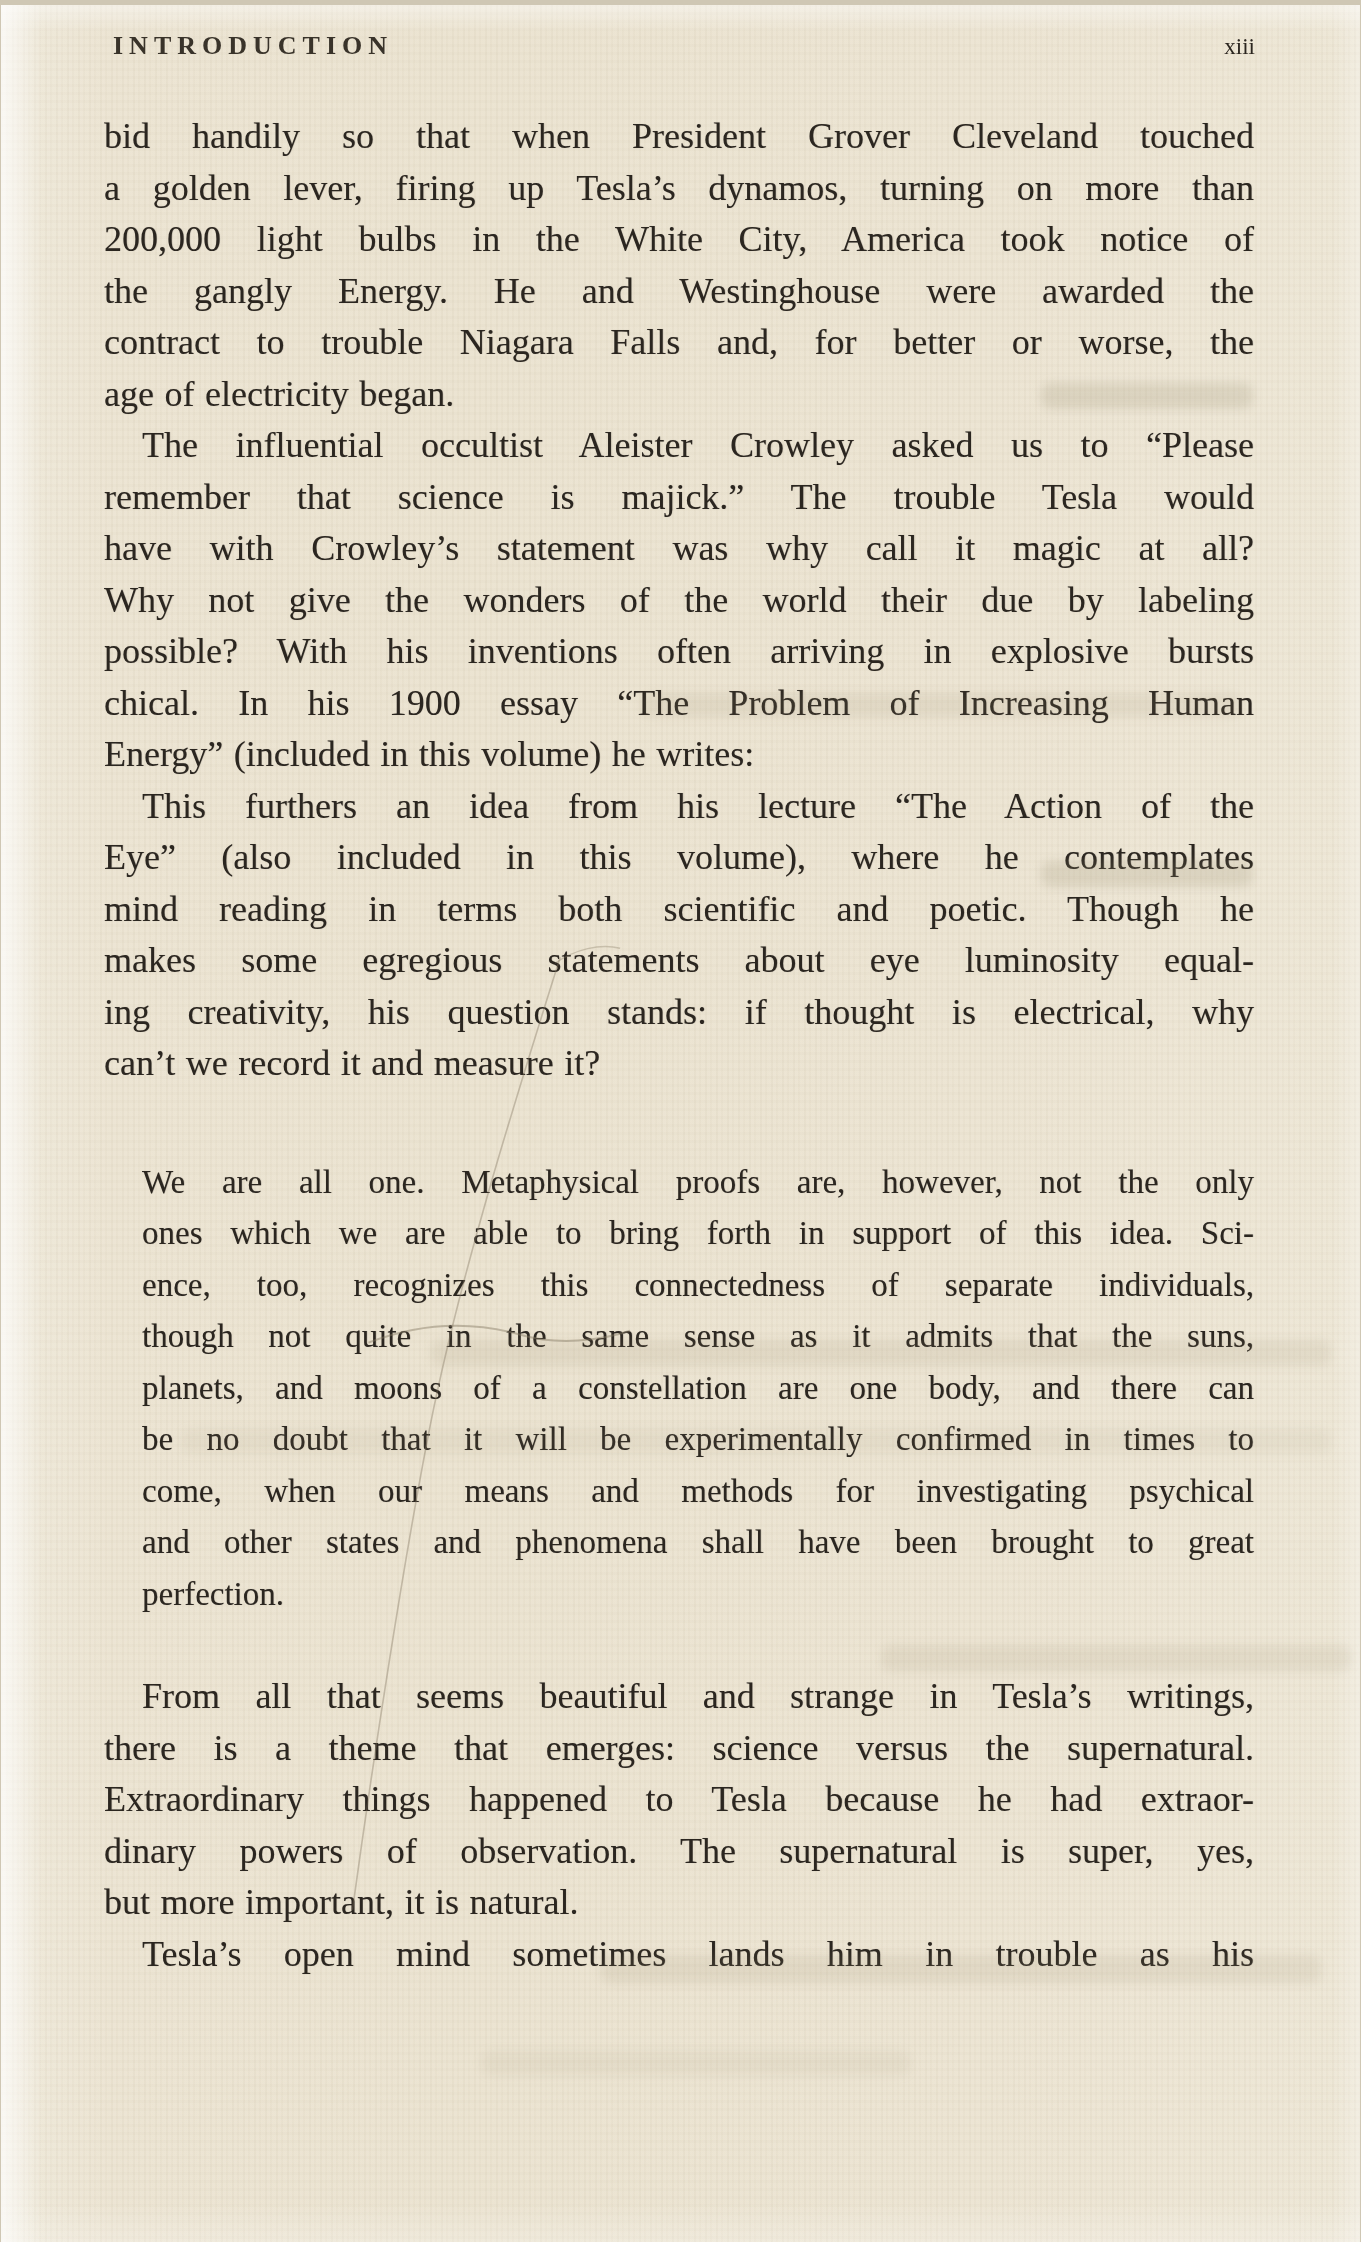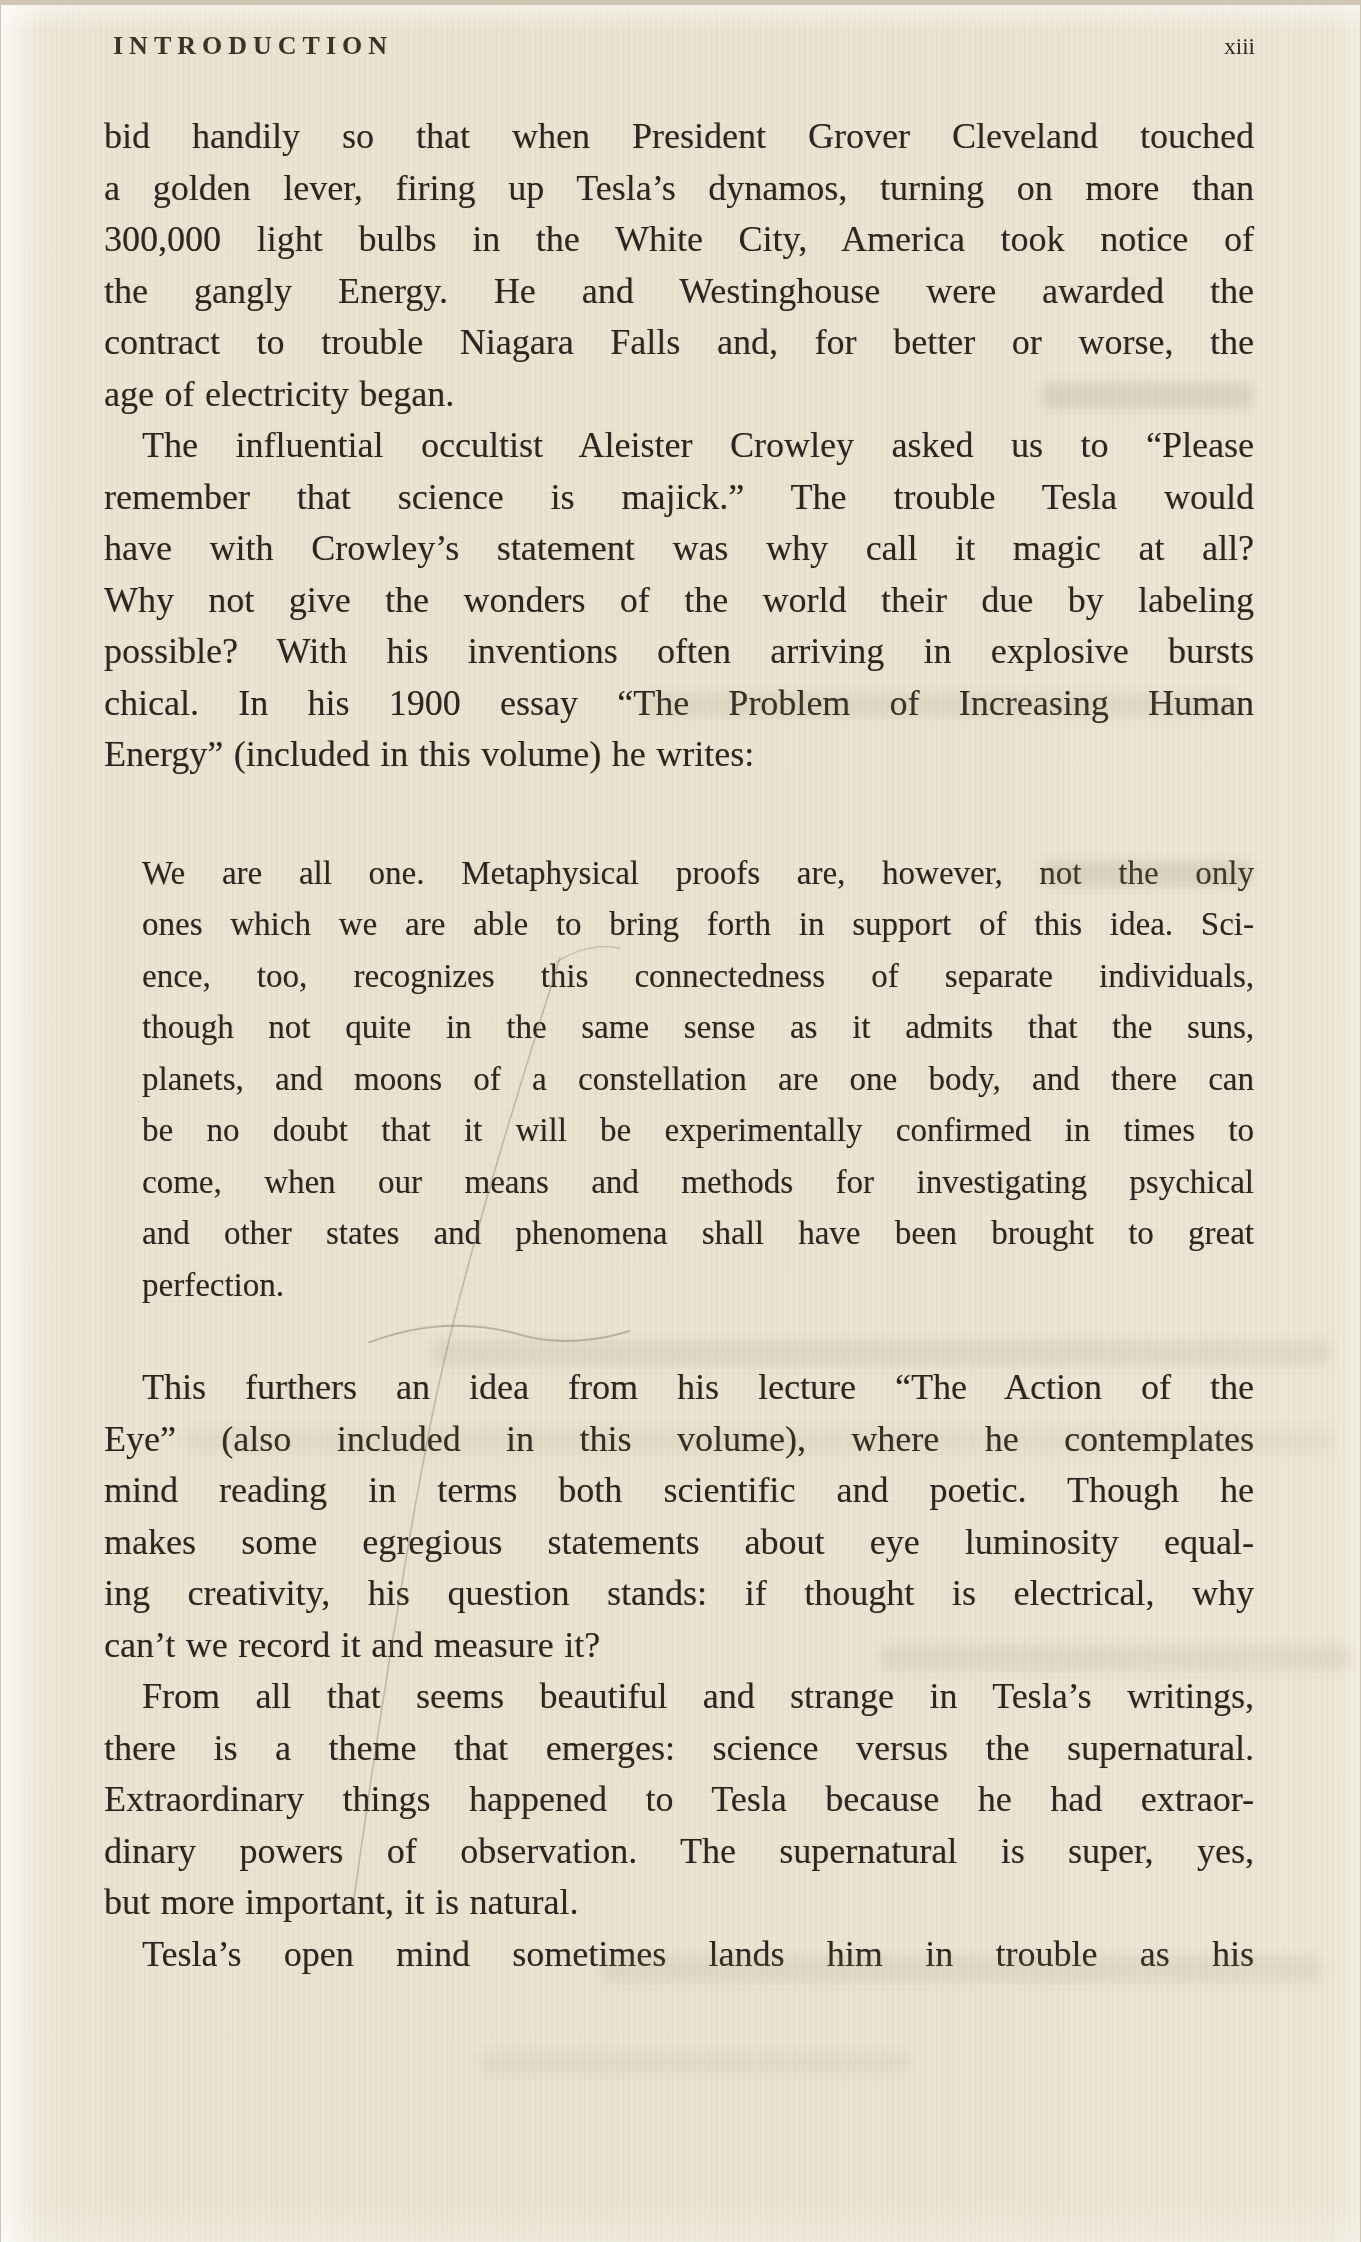--- a/index.html
+++ b/index.html
@@ -104,52 +104,52 @@
 
   <header class="running-head">
     <span class="section">INTRODUCTION</span>
     <span class="folio">xiii</span>
   </header>
 
   <main class="text-block" id="text-block">
       <div class="para body">
         <div class="line">bid handily so that when President Grover Cleveland touched</div>
         <div class="line">a golden lever, firing up Tesla’s dynamos, turning on more than</div>
-        <div class="line">300,000 light bulbs in the White City, America took notice of</div>
+        <div class="line">200,000 light bulbs in the White City, America took notice of</div>
         <div class="line">the gangly Energy. He and Westinghouse were awarded the</div>
         <div class="line">contract to trouble Niagara Falls and, for better or worse, the</div>
         <div class="line last">age of electricity began.</div>
       </div>
       <div class="para body indent">
         <div class="line">The influential occultist Aleister Crowley asked us to “Please</div>
         <div class="line">remember that science is majick.” The trouble Tesla would</div>
         <div class="line">have with Crowley’s statement was why call it magic at all?</div>
         <div class="line">Why not give the wonders of the world their due by labeling</div>
         <div class="line">possible? With his inventions often arriving in explosive bursts</div>
         <div class="line">chical. In his 1900 essay “The Problem of Increasing Human</div>
         <div class="line last">Energy” (included in this volume) he writes:</div>
       </div>
+      <div class="para body indent">
+        <div class="line">This furthers an idea from his lecture “The Action of the</div>
+        <div class="line">Eye” (also included in this volume), where he contemplates</div>
+        <div class="line">mind reading in terms both scientific and poetic. Though he</div>
+        <div class="line">makes some egregious statements about eye luminosity equal-</div>
+        <div class="line">ing creativity, his question stands: if thought is electrical, why</div>
+        <div class="line last">can’t we record it and measure it?</div>
+      </div>
       <div class="para quote">
         <div class="line">We are all one. Metaphysical proofs are, however, not the only</div>
         <div class="line">ones which we are able to bring forth in support of this idea. Sci-</div>
         <div class="line">ence, too, recognizes this connectedness of separate individuals,</div>
         <div class="line">though not quite in the same sense as it admits that the suns,</div>
         <div class="line">planets, and moons of a constellation are one body, and there can</div>
         <div class="line">be no doubt that it will be experimentally confirmed in times to</div>
         <div class="line">come, when our means and methods for investigating psychical</div>
         <div class="line">and other states and phenomena shall have been brought to great</div>
         <div class="line last">perfection.</div>
-      </div>
-      <div class="para body indent">
-        <div class="line">This furthers an idea from his lecture “The Action of the</div>
-        <div class="line">Eye” (also included in this volume), where he contemplates</div>
-        <div class="line">mind reading in terms both scientific and poetic. Though he</div>
-        <div class="line">makes some egregious statements about eye luminosity equal-</div>
-        <div class="line">ing creativity, his question stands: if thought is electrical, why</div>
-        <div class="line last">can’t we record it and measure it?</div>
       </div>
       <div class="para body indent">
         <div class="line">From all that seems beautiful and strange in Tesla’s writings,</div>
         <div class="line">there is a theme that emerges: science versus the supernatural.</div>
         <div class="line">Extraordinary things happened to Tesla because he had extraor-</div>
         <div class="line">dinary powers of observation. The supernatural is super, yes,</div>
         <div class="line last">but more important, it is natural.</div>
       </div>
       <div class="para body indent">
         <div class="line">Tesla’s open mind sometimes lands him in trouble as his</div>

